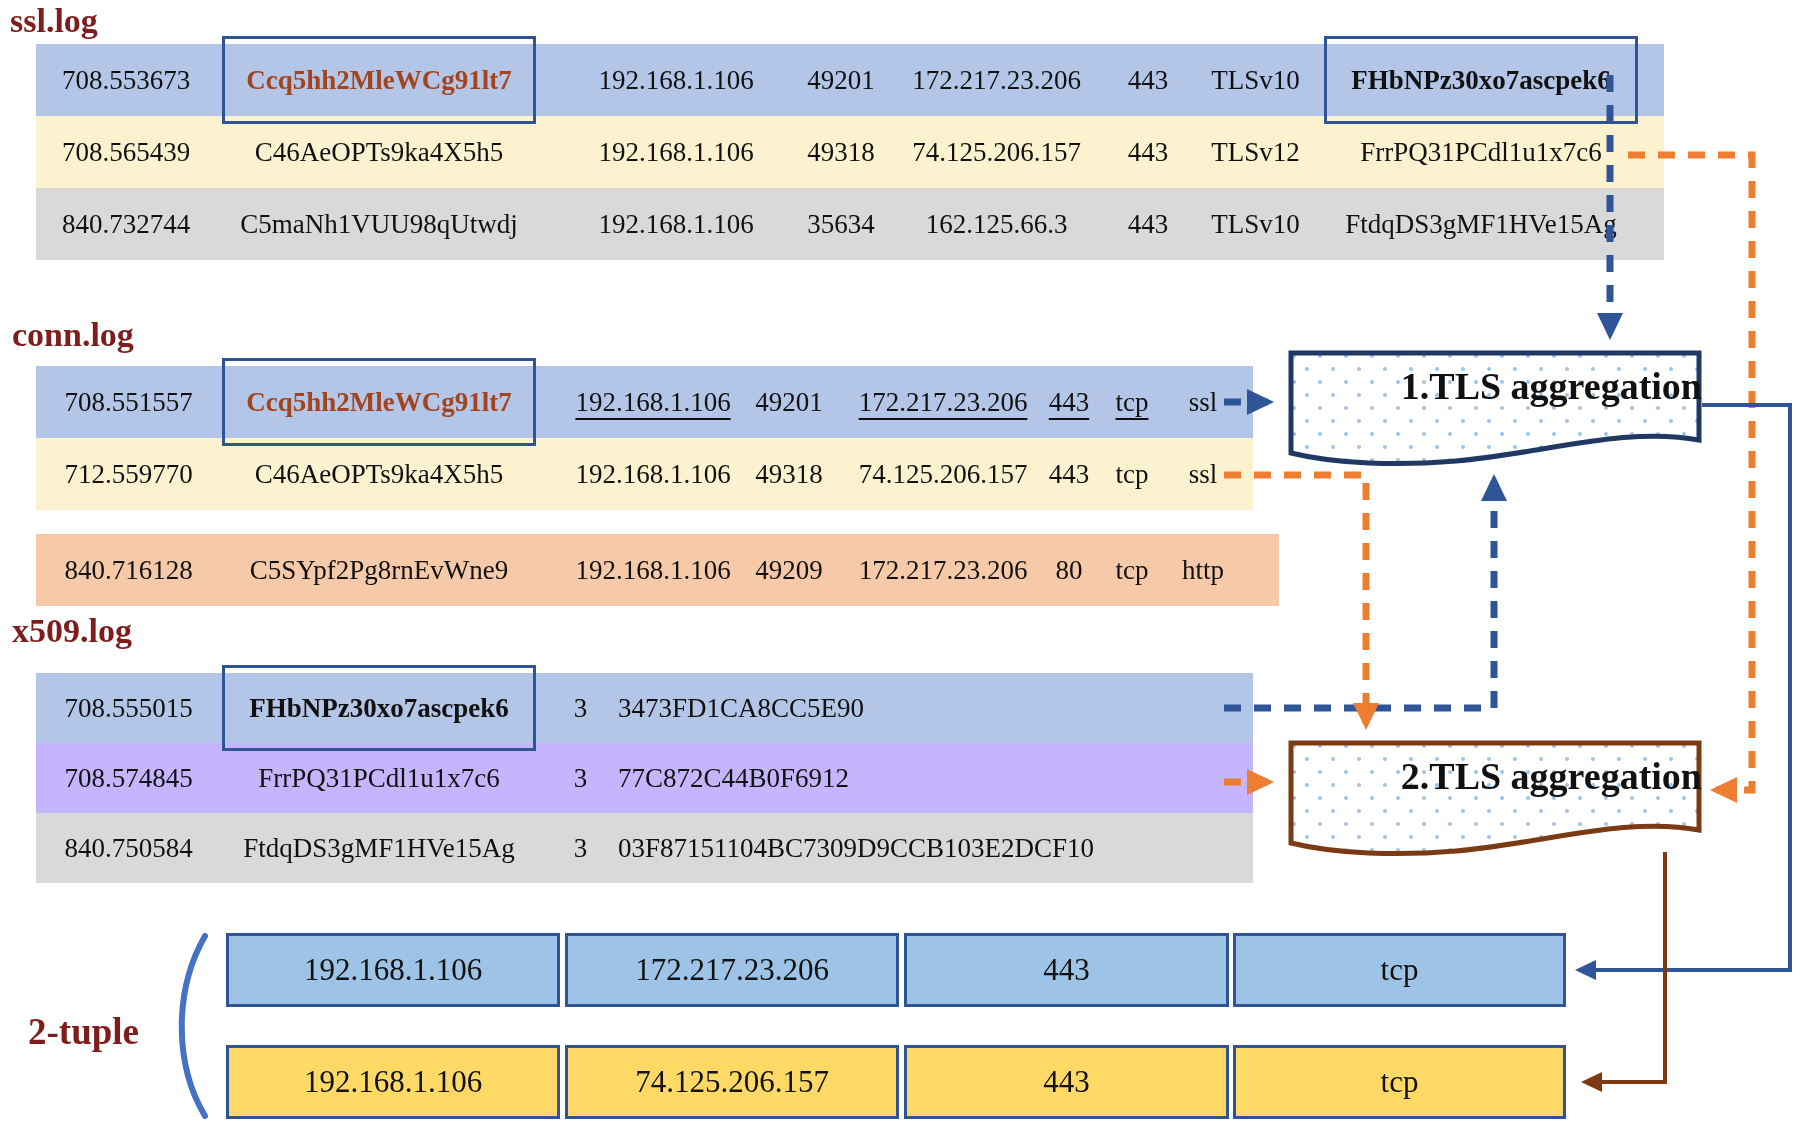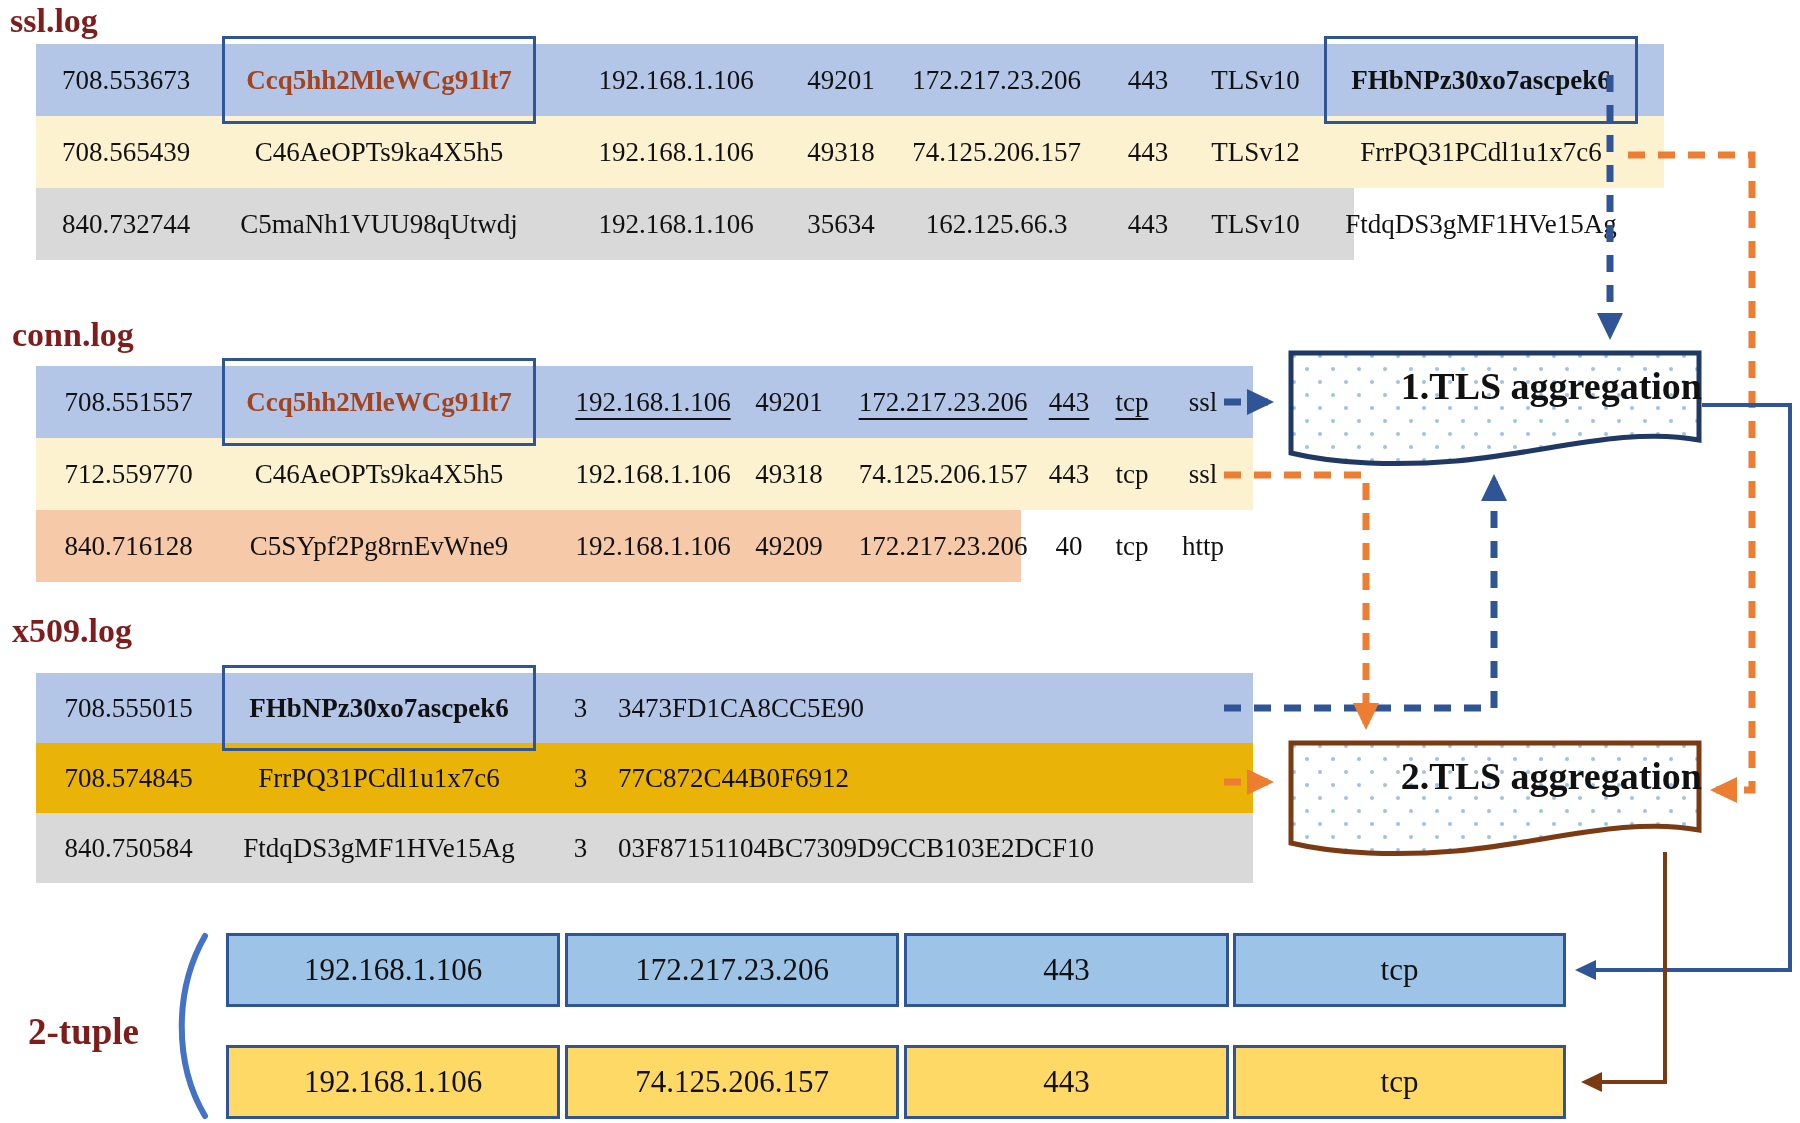--- a/index.html
+++ b/index.html
@@ -90,21 +90,21 @@
     <div class="row" style="top:116px;height:72px;width:1628px;background:#FCF2D0">
       <div class="cell c1">708.565439</div>
       <div class="cell c2">C46AeOPTs9ka4X5h5</div>
       <div class="cell c3">192.168.1.106</div>
       <div class="cell c4">49318</div>
       <div class="cell c5">74.125.206.157</div>
       <div class="cell c6">443</div>
       <div class="cell c7">TLSv12</div>
       <div class="cell c8">FrrPQ31PCdl1u1x7c6</div>
     </div>
-    <div class="row" style="top:188px;height:72px;width:1318px;background:#D9D9D9">
+    <div class="row" style="top:188px;height:72px;width:1628px;background:#D9D9D9">
       <div class="cell c1">840.732744</div>
       <div class="cell c2">C5maNh1VUU98qUtwdj</div>
       <div class="cell c3">192.168.1.106</div>
       <div class="cell c4">35634</div>
       <div class="cell c5">162.125.66.3</div>
       <div class="cell c6">443</div>
       <div class="cell c7">TLSv10</div>
       <div class="cell c8">FtdqDS3gMF1HVe15Ag</div>
     </div>
   </div>
@@ -125,42 +125,42 @@
     <div class="row" style="top:438px;height:72px;width:1217px;background:#FCF2D0">
       <div class="cell c1">712.559770</div>
       <div class="cell c2">C46AeOPTs9ka4X5h5</div>
       <div class="cell c3">192.168.1.106</div>
       <div class="cell c4">49318</div>
       <div class="cell c5">74.125.206.157</div>
       <div class="cell c6">443</div>
       <div class="cell c7">tcp</div>
       <div class="cell c8">ssl</div>
     </div>
-    <div class="row" style="top:510px;height:72px;width:985px;background:#F6C9A8">
+    <div class="row" style="top:534px;height:72px;width:1243px;background:#F6C9A8">
       <div class="cell c1">840.716128</div>
       <div class="cell c2">C5SYpf2Pg8rnEvWne9</div>
       <div class="cell c3">192.168.1.106</div>
       <div class="cell c4">49209</div>
       <div class="cell c5">172.217.23.206</div>
-      <div class="cell c6">40</div>
+      <div class="cell c6">80</div>
       <div class="cell c7">tcp</div>
       <div class="cell c8">http</div>
     </div>
   </div>
 
   <div class="sec-label" style="left:12px;top:612px">x509.log</div>
 
   <div class="t-x509">
     <div class="row" style="top:673px;height:70px;width:1217px;background:#B4C6E7">
       <div class="cell c1">708.555015</div>
       <div class="cell c2 boxed">FHbNPz30xo7ascpek6</div>
       <div class="cell c3">3</div>
       <div class="cell c4 left-align">3473FD1CA8CC5E90</div>
     </div>
-    <div class="row" style="top:743px;height:70px;width:1217px;background:#eab308">
+    <div class="row" style="top:743px;height:70px;width:1217px;background:#c4b5fd">
       <div class="cell c1">708.574845</div>
       <div class="cell c2">FrrPQ31PCdl1u1x7c6</div>
       <div class="cell c3">3</div>
       <div class="cell c4 left-align">77C872C44B0F6912</div>
     </div>
     <div class="row" style="top:813px;height:70px;width:1217px;background:#D9D9D9">
       <div class="cell c1">840.750584</div>
       <div class="cell c2">FtdqDS3gMF1HVe15Ag</div>
       <div class="cell c3">3</div>
       <div class="cell c4 left-align">03F87151104BC7309D9CCB103E2DCF10</div>

